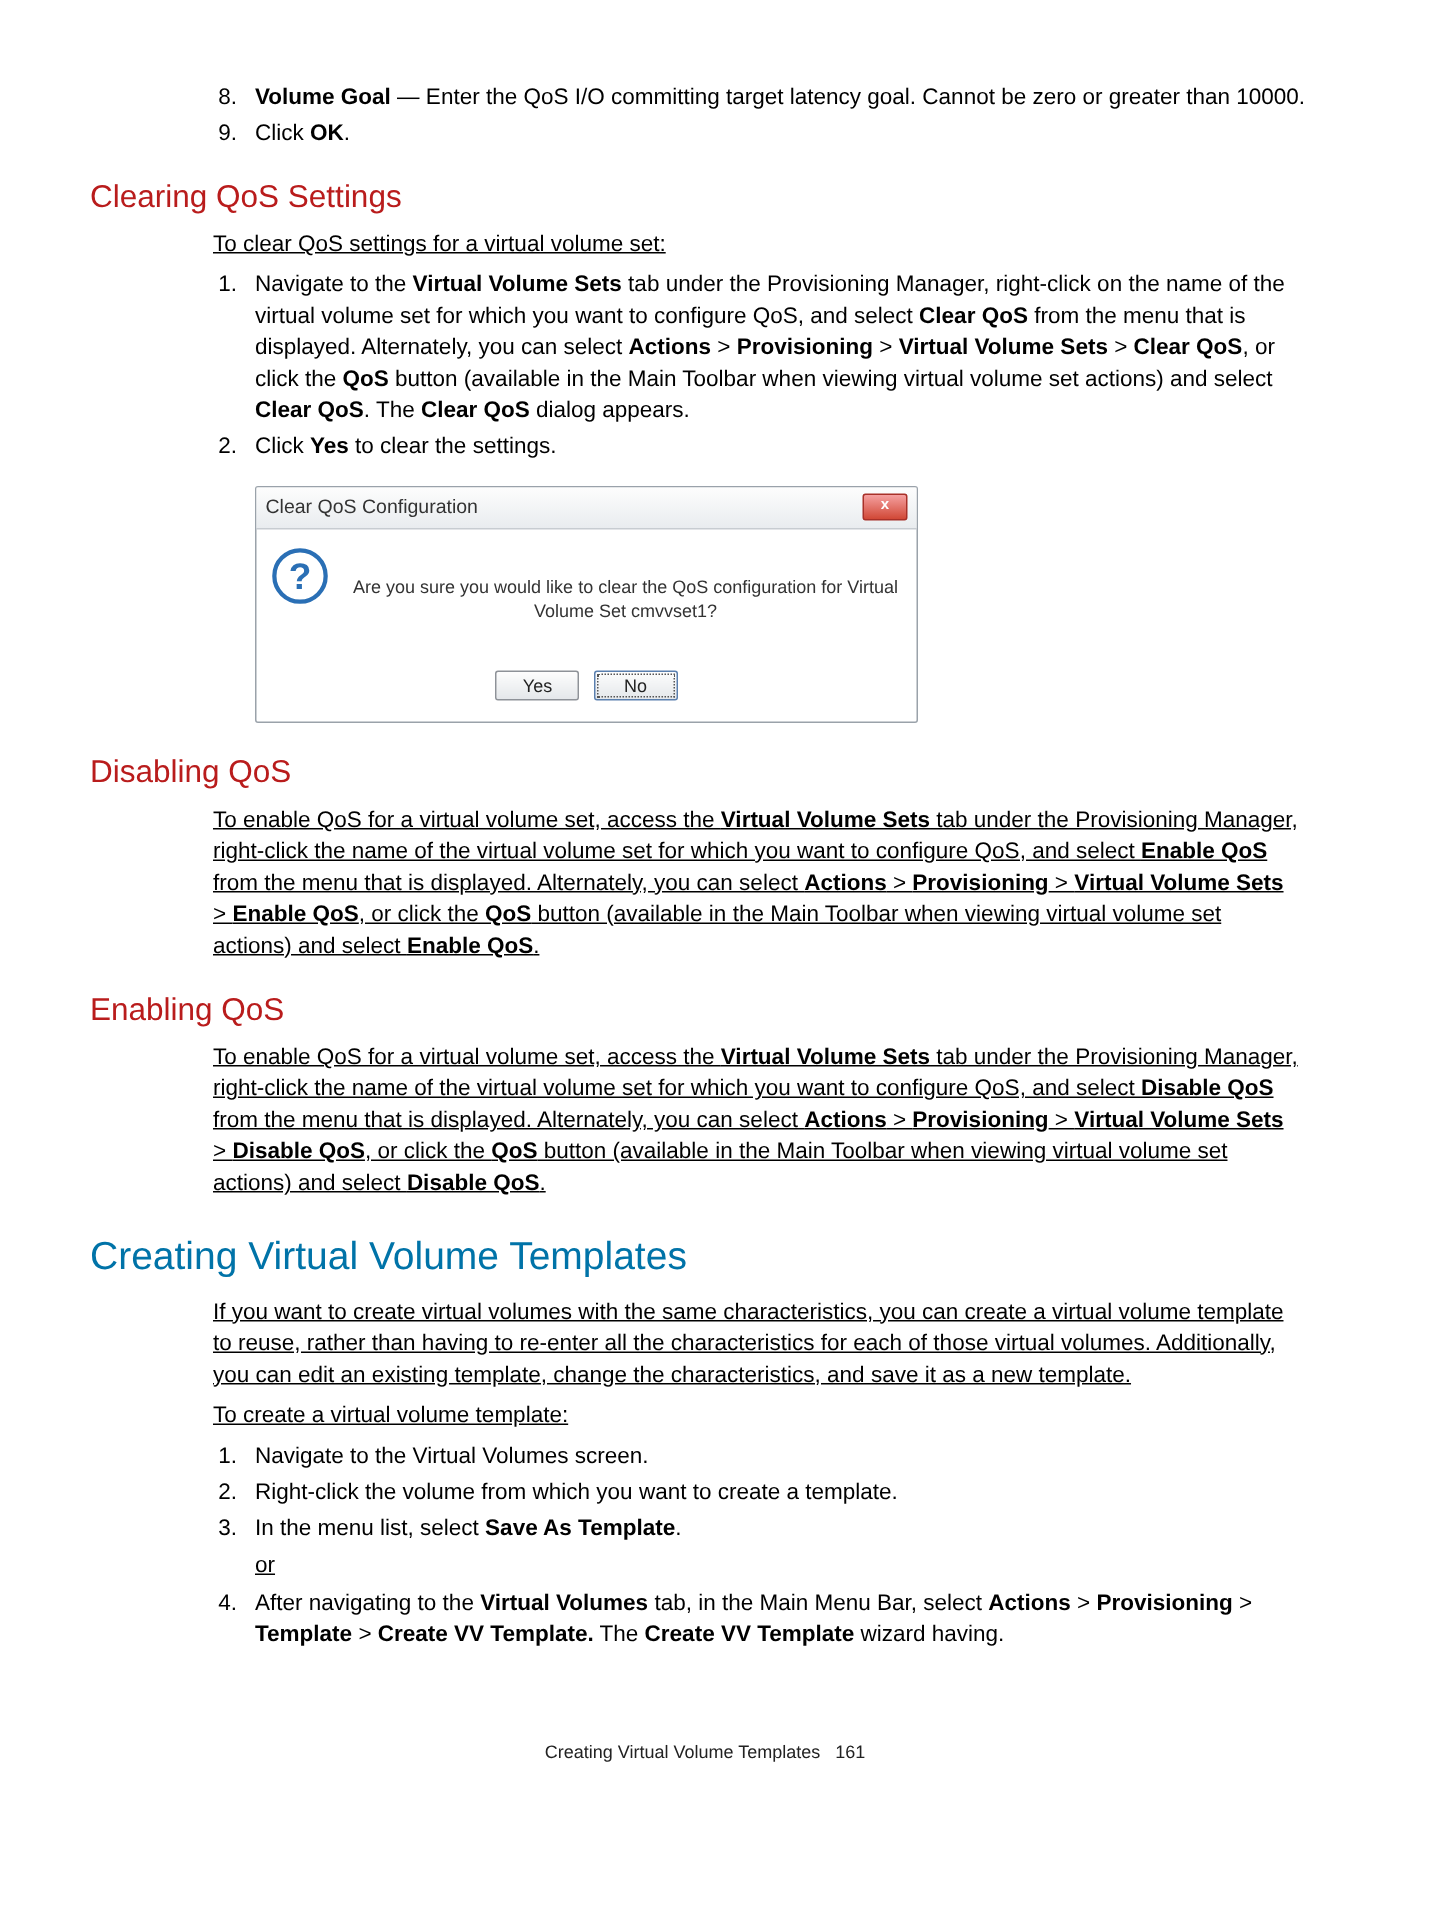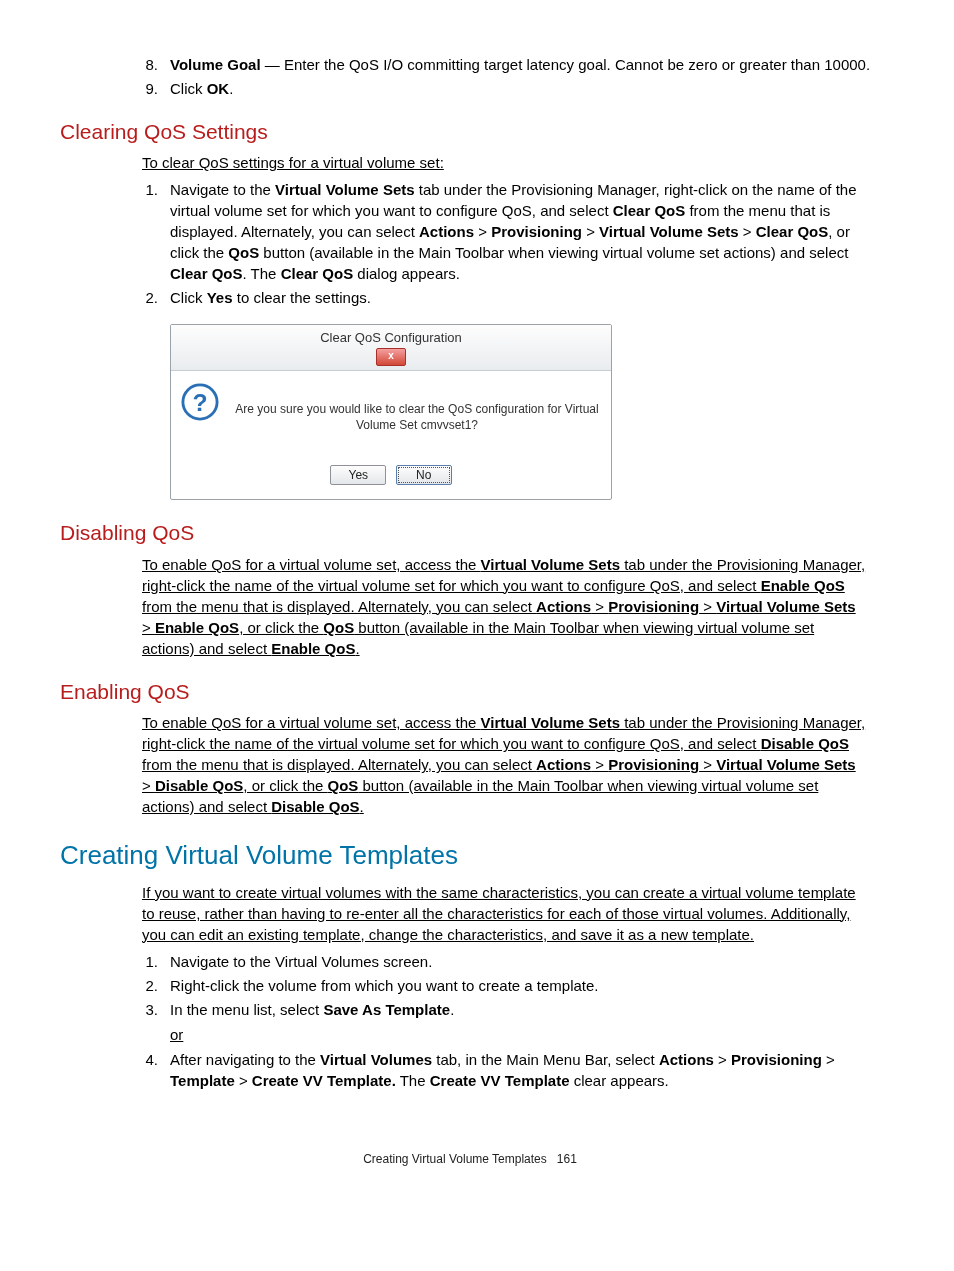--- a/index.html
+++ b/index.html
@@ -73,21 +73,20 @@
   }
   .dialog-title {
     background: linear-gradient(#fdfdfd, #e9ecef);
     border-bottom: 1px solid #c7ccd1;
     padding: 4px 6px;
     display: flex;
     justify-content: space-between;
     align-items: center;
     font-size: 13px;
     color: #333;
-    flex-direction: column;
   }
   .close-btn {
     width: 28px;
     height: 16px;
     background: linear-gradient(#f5a0a0, #d14836);
     border: 1px solid #a83028;
     border-radius: 2px;
     color: #fff;
     font-weight: bold;
     font-size: 10px;
@@ -197,39 +196,40 @@
   </div>
 
   <h3>Enabling QoS</h3>
   <div class="body-block">
     <p><span>To enable QoS for a virtual volume set, access the </span><b>Virtual Volume Sets</b><span> tab under the Provisioning Manager, right-click the name of the virtual volume set for which you want to configure QoS, and select </span><b>Disable QoS</b><span> from the menu that is displayed. Alternately, you can select </span><b>Actions</b><span> &gt; </span><b>Provisioning</b><span> &gt; </span><b>Virtual Volume Sets</b><span> &gt; </span><b>Disable QoS</b><span>, or click the </span><b>QoS</b><span> button (available in the Main Toolbar when viewing virtual volume set actions) and select </span><b>Disable QoS</b><span>.</span></p>
   </div>
 
   <h2>Creating Virtual Volume Templates</h2>
   <div class="body-block">
     <p>If you want to create virtual volumes with the same characteristics, you can create a virtual volume template to reuse, rather than having to re-enter all the characteristics for each of those virtual volumes. Additionally, you can edit an existing template, change the characteristics, and save it as a new template.</p>
+    <p>To create a virtual volume template:</p>
     <ol>
       <li>
         <span class="num">1.</span>
         <span class="txt">Navigate to the Virtual Volumes screen.</span>
       </li>
       <li>
         <span class="num">2.</span>
         <span class="txt">Right-click the volume from which you want to create a template.</span>
       </li>
       <li>
         <span class="num">3.</span>
         <span class="txt"><span>In the menu list, select </span><b>Save As Template</b><span>.</span></span>
       </li>
     </ol>
     <p class="sub">or</p>
     <ol>
       <li>
         <span class="num">4.</span>
-        <span class="txt"><span>After navigating to the </span><b>Virtual Volumes</b><span> tab, in the Main Menu Bar, select </span><b>Actions</b><span> &gt; </span><b>Provisioning</b><span> &gt; </span><b>Template</b><span> &gt; </span><b>Create VV Template.</b><span> The </span><b>Create VV Template</b><span> clear appears.</span></span>
+        <span class="txt"><span>After navigating to the </span><b>Virtual Volumes</b><span> tab, in the Main Menu Bar, select </span><b>Actions</b><span> &gt; </span><b>Provisioning</b><span> &gt; </span><b>Template</b><span> &gt; </span><b>Create VV Template.</b><span> The </span><b>Create VV Template</b><span> wizard having.</span></span>
       </li>
     </ol>
   </div>
 
   <div class="footer">
     <span>Creating Virtual Volume Templates</span>&nbsp;&nbsp;&nbsp;<span>161</span>
   </div>
 
 </div>
 

